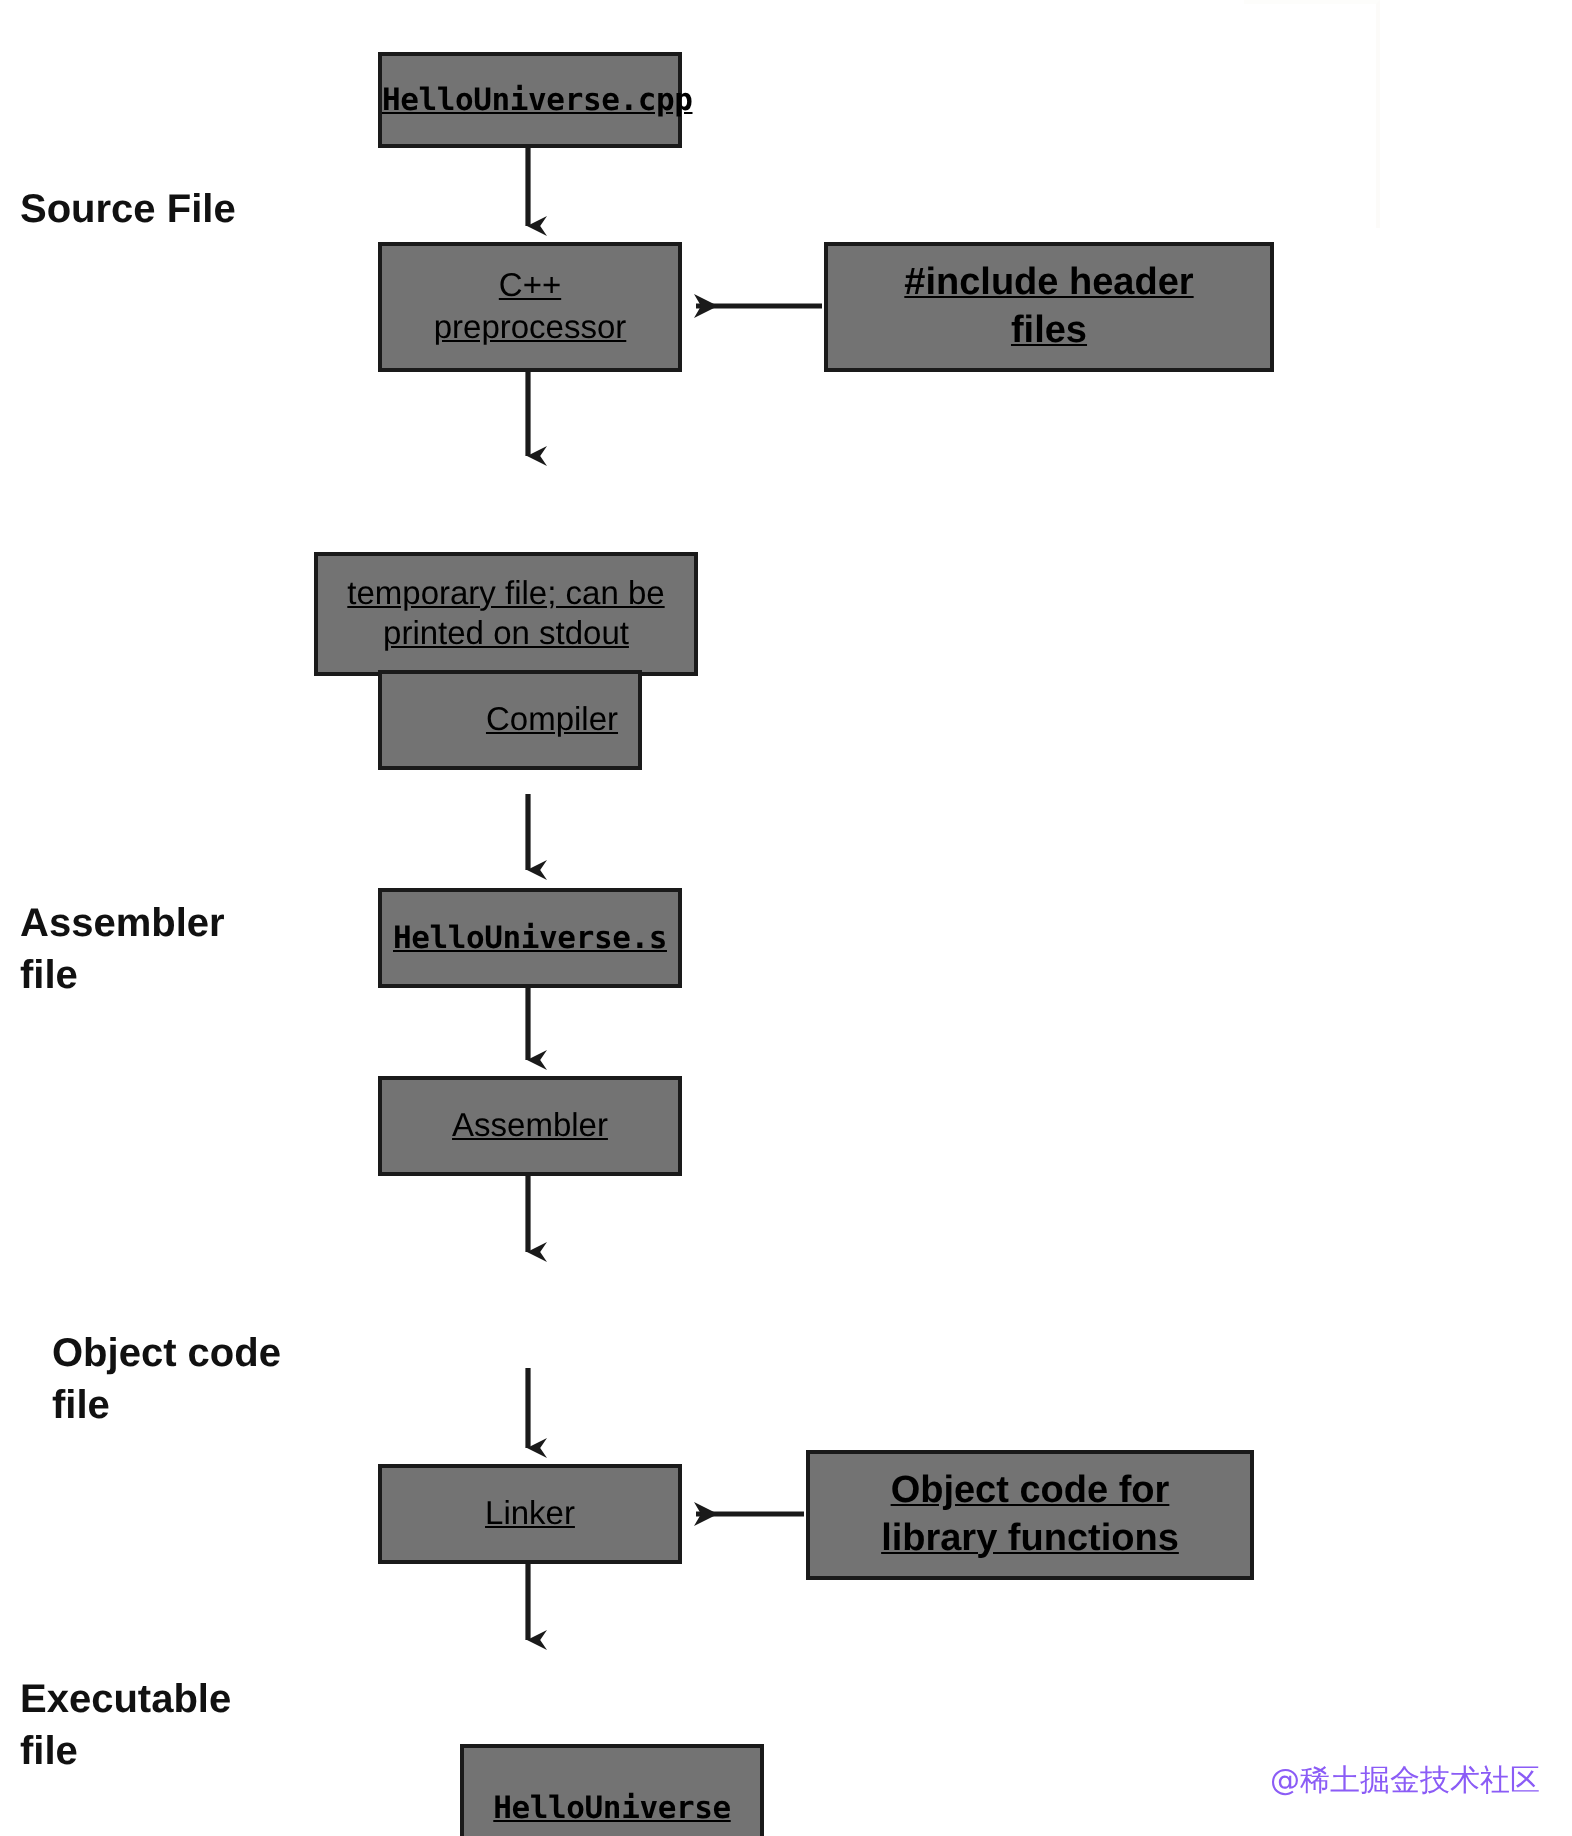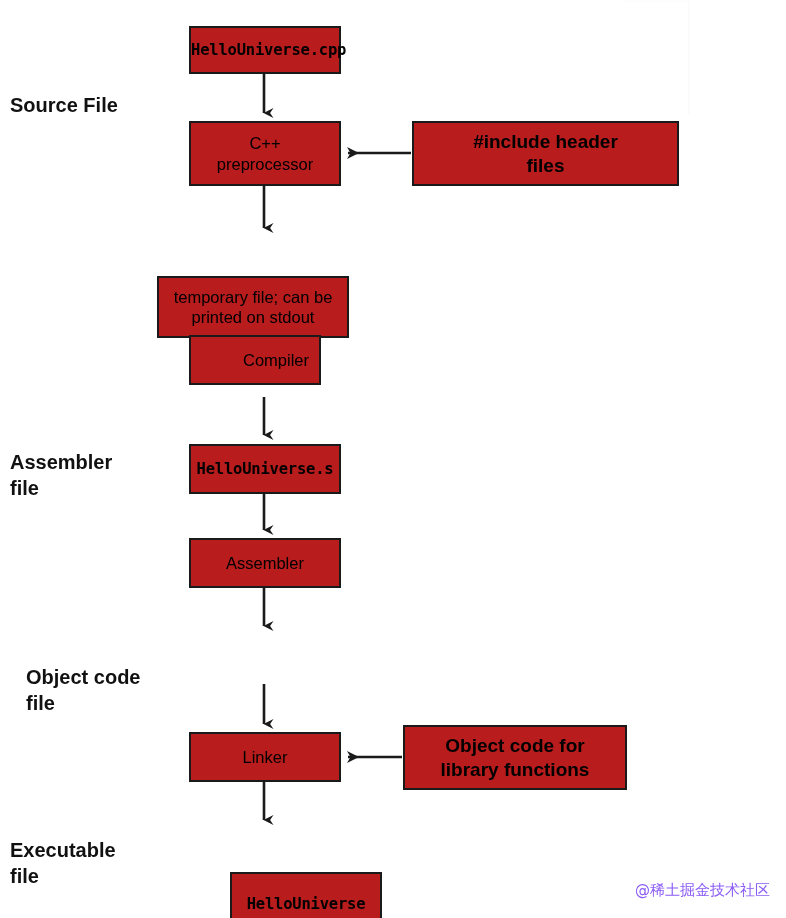--- a/index.html
+++ b/index.html
@@ -17,27 +17,28 @@
     width: 786px;
     height: 918px;
     background: #ffffff;
     overflow: hidden;
   }
 
   
   .node {
     position: absolute;
     box-sizing: border-box;
-    background: #b91c1c;
+    background: #737373;
     border: 2.5px solid #1a1a1a;
     display: flex;
     align-items: center;
     justify-content: flex-start;
     text-align: center;
     line-height: 1.22;
+    text-decoration: underline;
   }
   .node-label {
     display: block;
     width: 100%;
     white-space: pre-line;
   }
   
   .mono .node-label {
     font-family: "DejaVu Sans Mono", "Liberation Mono", monospace;
     font-size: 15.5px;
@@ -141,21 +142,21 @@
 
   <div class="node mono" style="left:189px; top:26px; width:152px; height:48px;">
     <span class="node-label">HelloUniverse.cpp</span>
   </div>
 
   <div class="node sans" style="left:189px; top:121px; width:152px; height:65px;">
     <span class="node-label">C++
 preprocessor</span>
   </div>
 
-  <div class="node bold" style="left:412px; top:121px; width:267px; height:65px;">
+  <div class="node bold" style="left:412px; top:121px; width:225px; height:65px;">
     <span class="node-label">#include header
 files</span>
   </div>
 
   <div class="node sans" style="left:157px; top:236px; width:192px; height:62px;margin-top:40px;">
     <span class="node-label">temporary file; can be
 printed on stdout</span>
   </div>
 
   <div class="node sans" style="left:189px; top:335px; width:132px; height:50px;padding-left:42px;">

